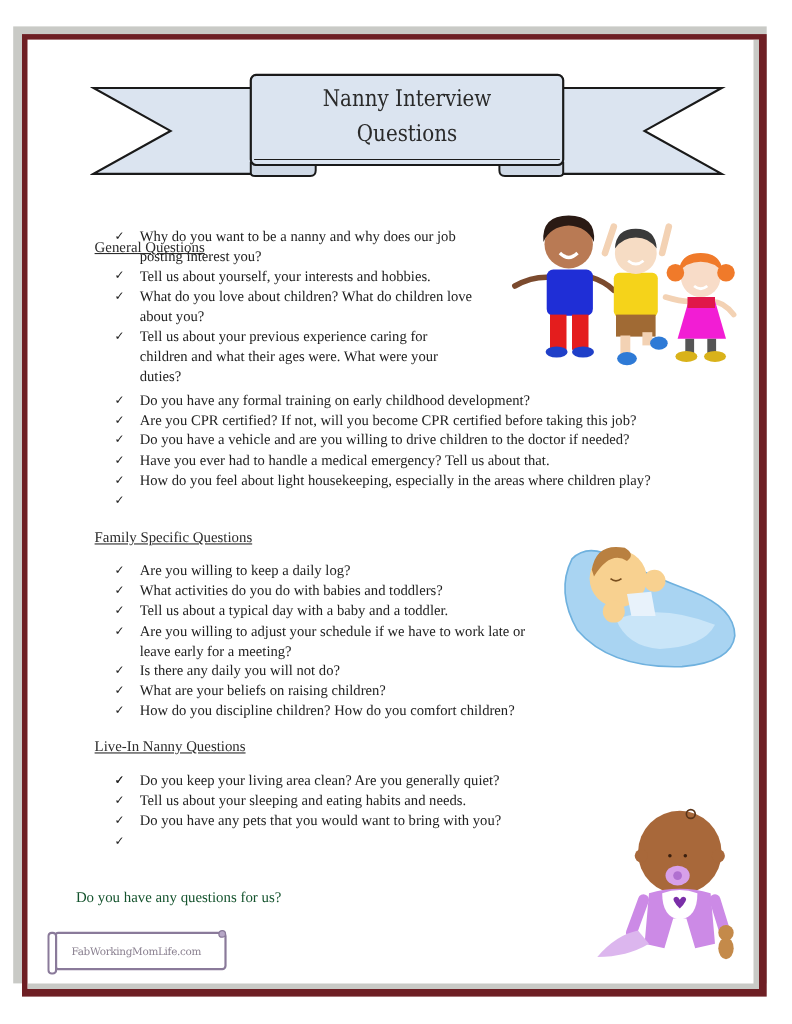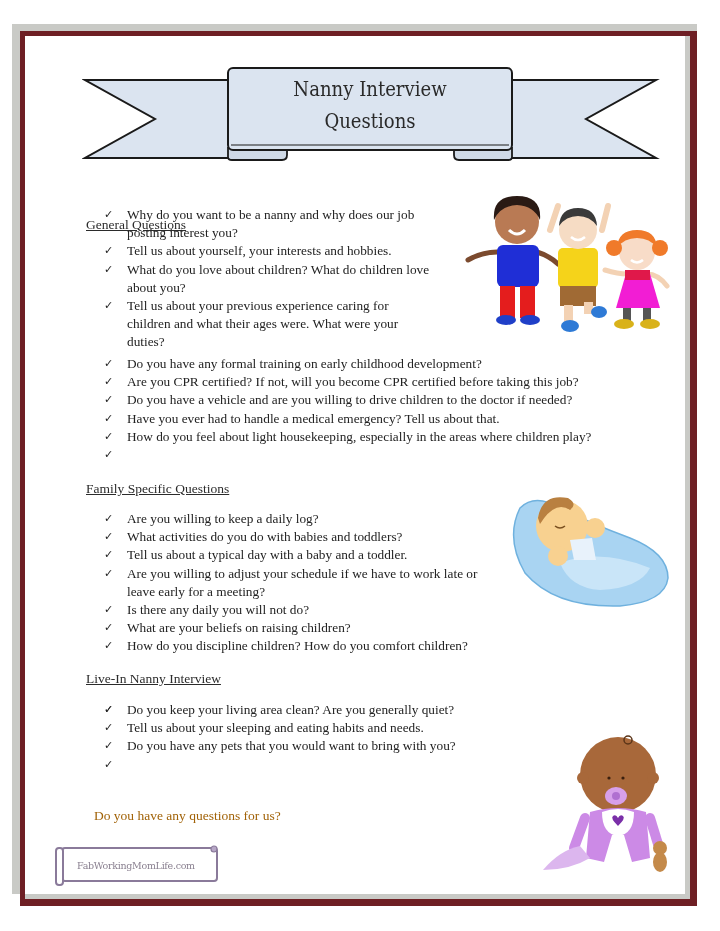--- a/index.html
+++ b/index.html
@@ -31,22 +31,22 @@
     position: absolute; left: 86px; font-size: 13.5px; text-decoration: underline;
     color: #2b2b2b;
   }
   ul.qlist { position: absolute; left: 104px; margin: 0; padding: 0; list-style: none; }
   ul.qlist li {
     position: relative; padding-left: 23px; font-size: 13.3px; line-height: 18.2px; color: #222;
   }
   ul.qlist li .check {
     position: absolute; left: 0; top: 0; font-family: "DejaVu Sans", sans-serif; font-size: 11px;
   }
-  .closing { position: absolute; left: 94px; top: 808px; font-size: 13.5px; color: #a16207; }
-  .scroll-tag { position: absolute; left: 55px; top: 845px; width: 165px; height: 42px; }
+  .closing { position: absolute; left: 69px; top: 808px; font-size: 13.5px; color: #14532d; }
+  .scroll-tag { position: absolute; left: 43px; top: 845px; width: 165px; height: 42px; }
   .scroll-tag svg { position: absolute; left: 0; top: 0; }
   .scroll-text {
     position: absolute; left: 22px; top: 15px; font-size: 9.5px; color: #8a8090;
     font-family: "DejaVu Serif", serif; letter-spacing: -0.3px;
   }
   .illustration { position: absolute; }
 </style>
 </head>
 <body>
 
@@ -95,21 +95,21 @@
 <ul class="qlist" style="top:510px; width:380px;">
   <li><span class="check">✓</span><span>Are you willing to keep a daily log?</span></li>
   <li><span class="check">✓</span><span>What activities do you do with babies and toddlers?</span></li>
   <li><span class="check">✓</span><span>Tell us about a typical day with a baby and a toddler.</span></li>
   <li><span class="check">✓</span><span>Are you willing to adjust your schedule if we have to work late or leave early for a meeting?</span></li>
   <li><span class="check">✓</span><span>Is there any daily you will not do?</span></li>
   <li><span class="check">✓</span><span>What are your beliefs on raising children?</span></li>
   <li style="width:420px;"><span class="check">✓</span><span>How do you discipline children? How do you comfort children?</span></li>
 </ul>
 
-<div class="section-heading" style="top:671px;">Live-In Nanny Interview</div>
+<div class="section-heading" style="top:671px;">Live-In Nanny Questions</div>
 <ul class="qlist" style="top:701px; width:400px;">
   <li><span class="check">✓</span></li>
   <li><span class="check">✓</span><span>Do you keep your living area clean? Are you generally quiet?</span></li>
   <li><span class="check">✓</span><span>Tell us about your sleeping and eating habits and needs.</span></li>
   <li><span class="check">✓</span><span>Do you have any pets that you would want to bring with you?</span></li>
   <li><span class="check">✓</span></li>
 </ul>
 
 <div class="closing">Do you have any questions for us?</div>
 

